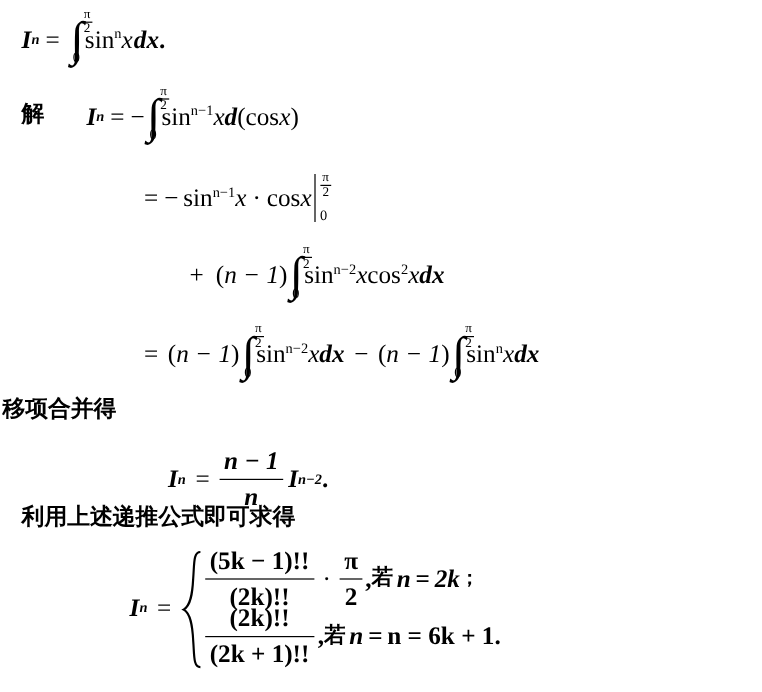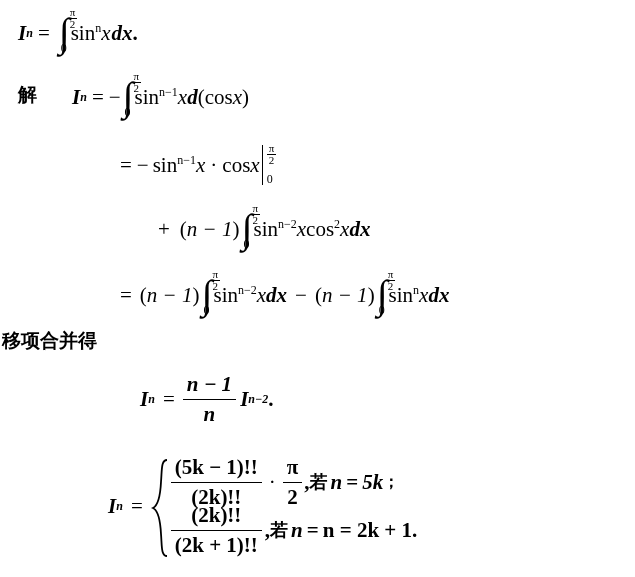--- a/index.html
+++ b/index.html
@@ -266,20 +266,21 @@
       <span class="bigfrac">
         <span class="num it bold">n − 1</span>
         <span class="den it bold">n</span>
       </span>
       <span class="it bold" style="padding-left:4px;">I</span>
         <span class="sub bold">n−2</span>
         <span class="bold">.</span>
     </span>
   </div>
 
+  <div class="row cjk" style="left:18px; top:418px;">利用上述递推公式即可求得</div>
 
   <div class="row math" style="left:108px; top:458px;">
     <span class="center-mid">
       <span class="it bold">I</span>
         <span class="sub bold">n</span>
       <span style="padding:0 8px;">=</span>
 
       <span class="brace">
         <svg width="20" height="100" viewBox="0 0 20 100" aria-hidden="true">
           <path d="M16 2 C10 2 11 12 10 24 C9.4 36 8 47 2 50 C8 53 9.4 64 10 76 C11 88 10 98 16 98" fill="none" stroke="#000" stroke-width="1.8"></path>
@@ -292,30 +293,30 @@
             <span class="num bold">(5k − 1)!!</span>
             <span class="den bold">(2k)!!</span>
           </span>
           <span style="padding:0 7px;">·</span>
           <span class="bigfrac">
             <span class="num bold">π</span>
             <span class="den bold">2</span>
           </span>
           <span class="bold" style="padding-left:2px;">,</span>
           <span class="cjk" style="font-size:18px;">若</span>
-          <span class="bold" style="padding-left:3px;"><span class="it">n</span><span style="padding:0 4px;">=</span><span class="it">5k</span></span>
+          <span class="bold" style="padding-left:3px;"><span class="it">n</span><span style="padding:0 4px;">=</span><span class="it">2k</span></span>
           <span class="cjk" style="font-size:16px;">；</span>
         </span>
 
         <span class="case-row">
           <span class="bigfrac">
             <span class="num bold">(2k)!!</span>
             <span class="den bold">(2k + 1)!!</span>
           </span>
           <span class="bold" style="padding-left:3px;">,</span>
           <span class="cjk" style="font-size:18px;">若</span>
-          <span class="bold" style="padding-left:3px;"><span class="it">n</span><span style="padding:0 4px;">=</span><span class="it" style="font-style:normal;">n = 2k + 1.</span></span>
+          <span class="bold" style="padding-left:3px;"><span class="it">n</span><span style="padding:0 4px;">=</span><span class="it" style="font-style:normal;">n = 6k + 1.</span></span>
         </span>
       </span>
     </span>
   </div>
 
 </div>
 
 </body></html>

